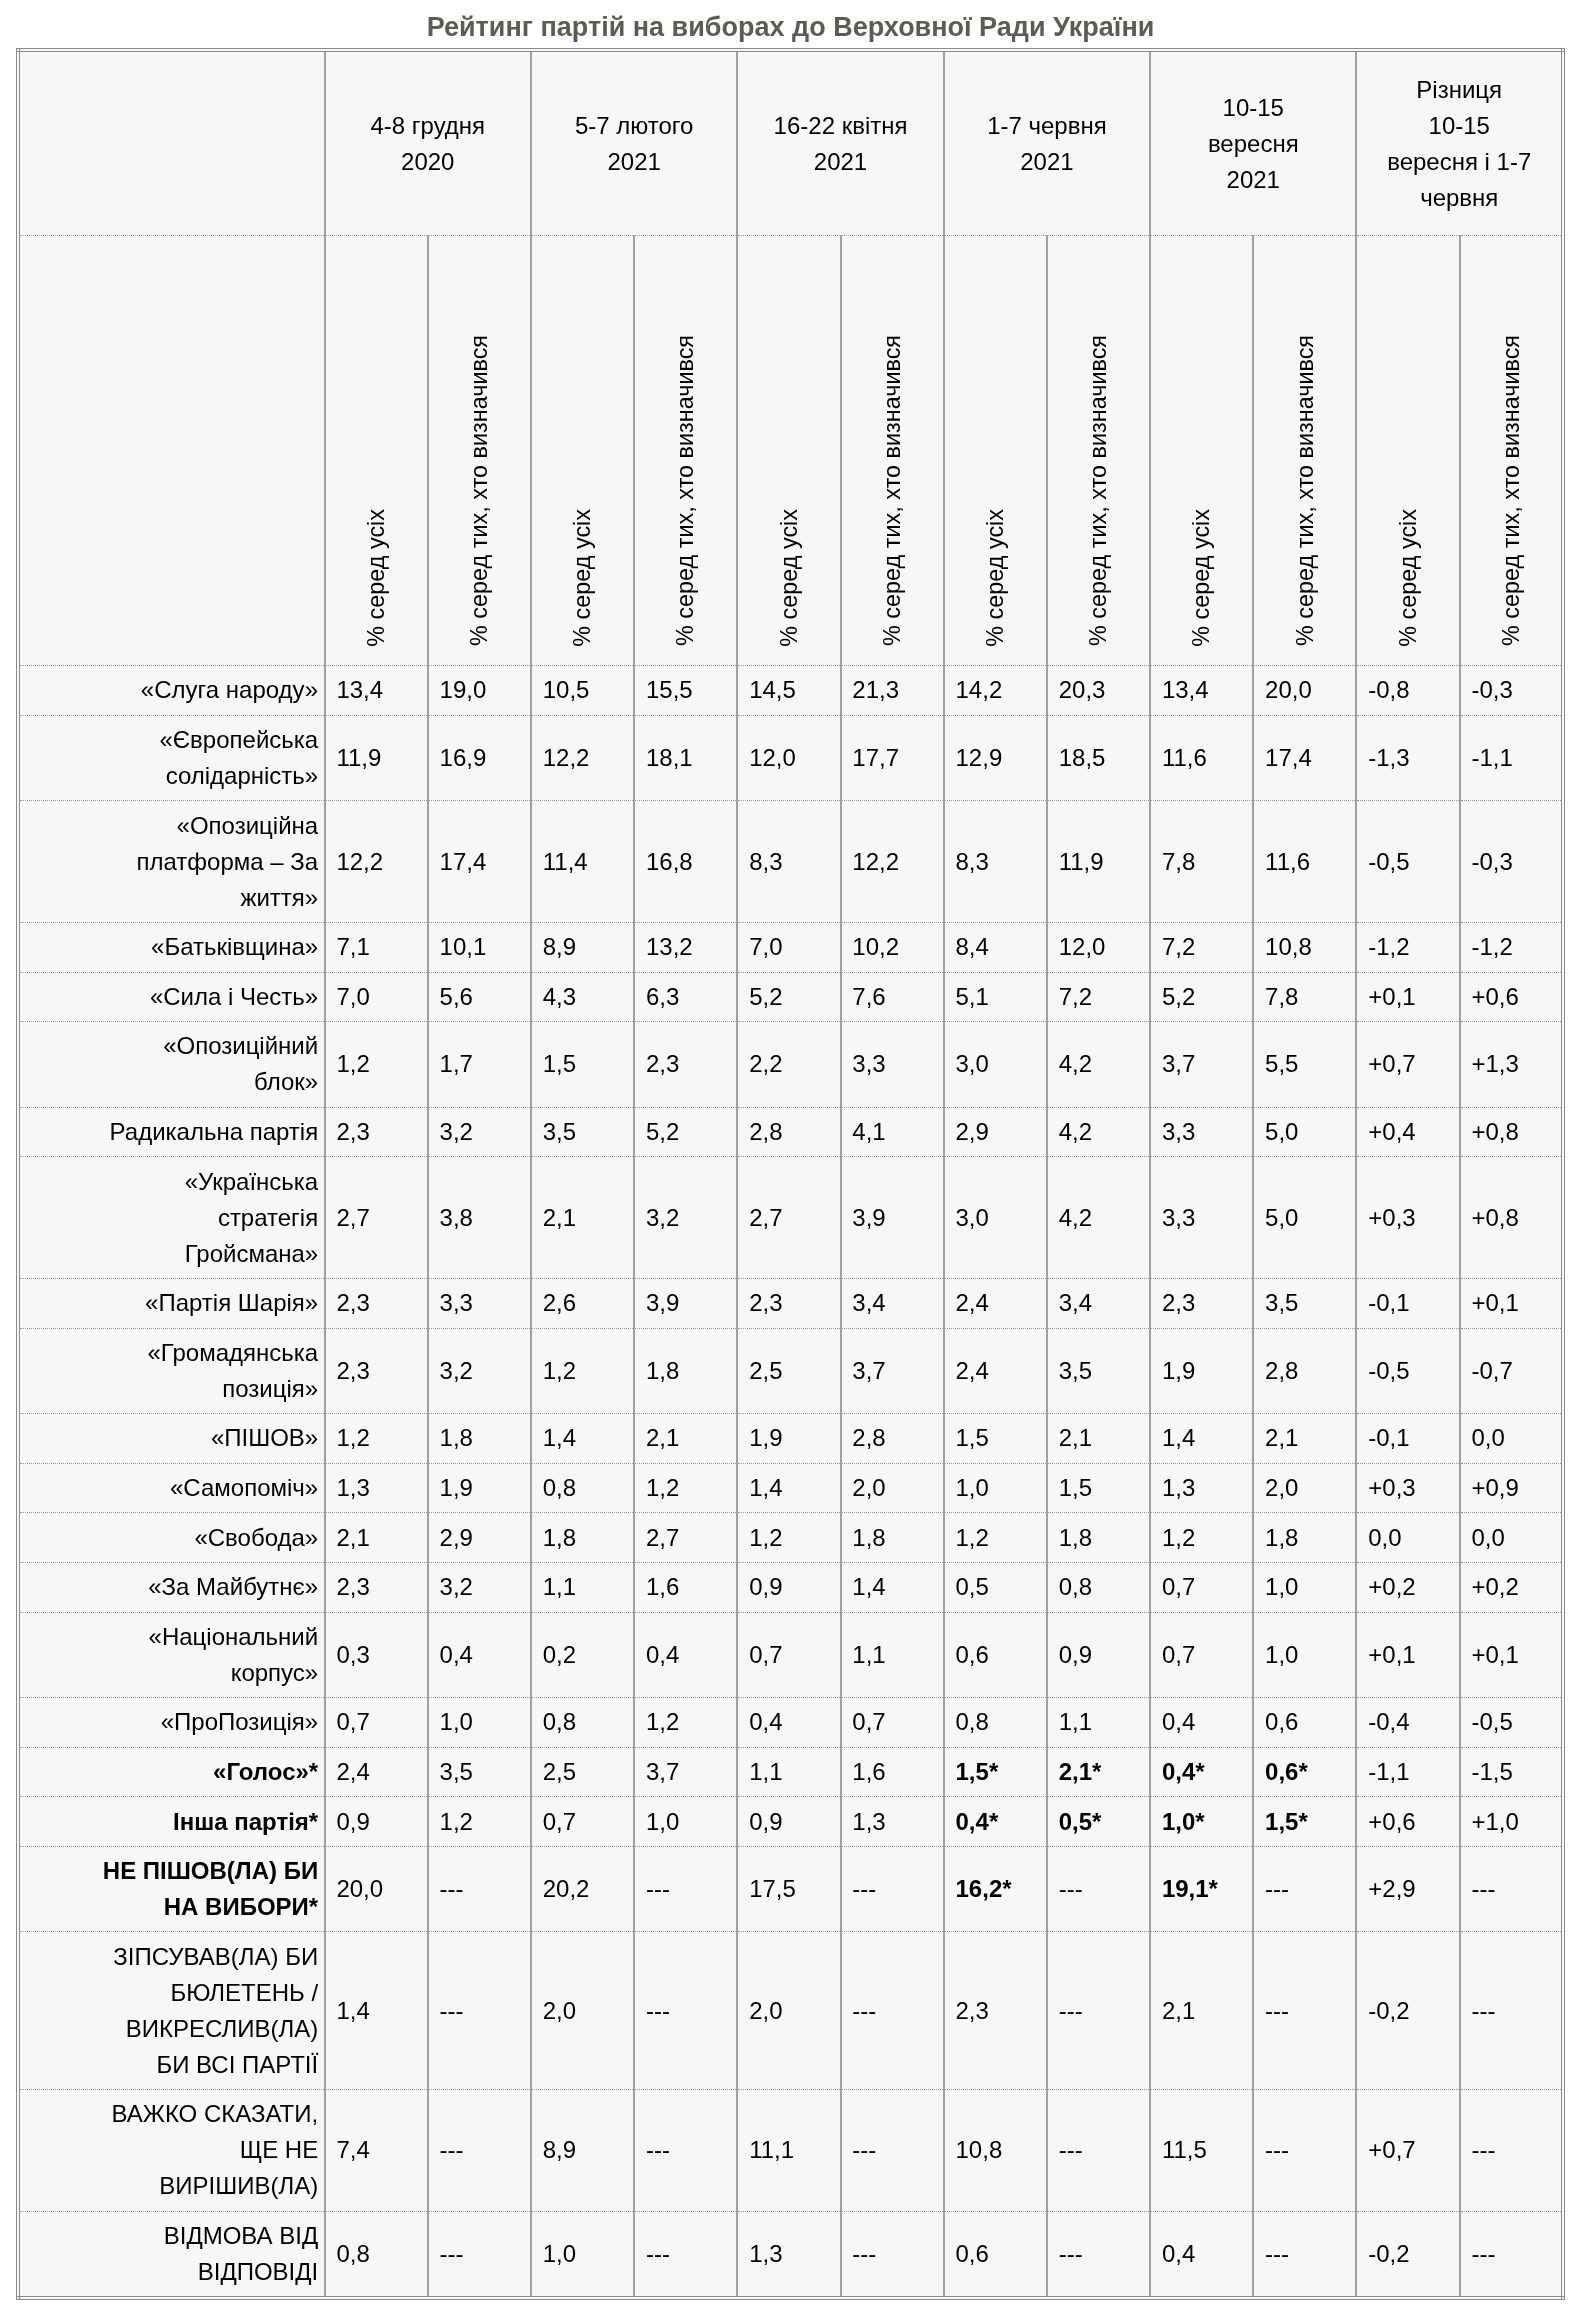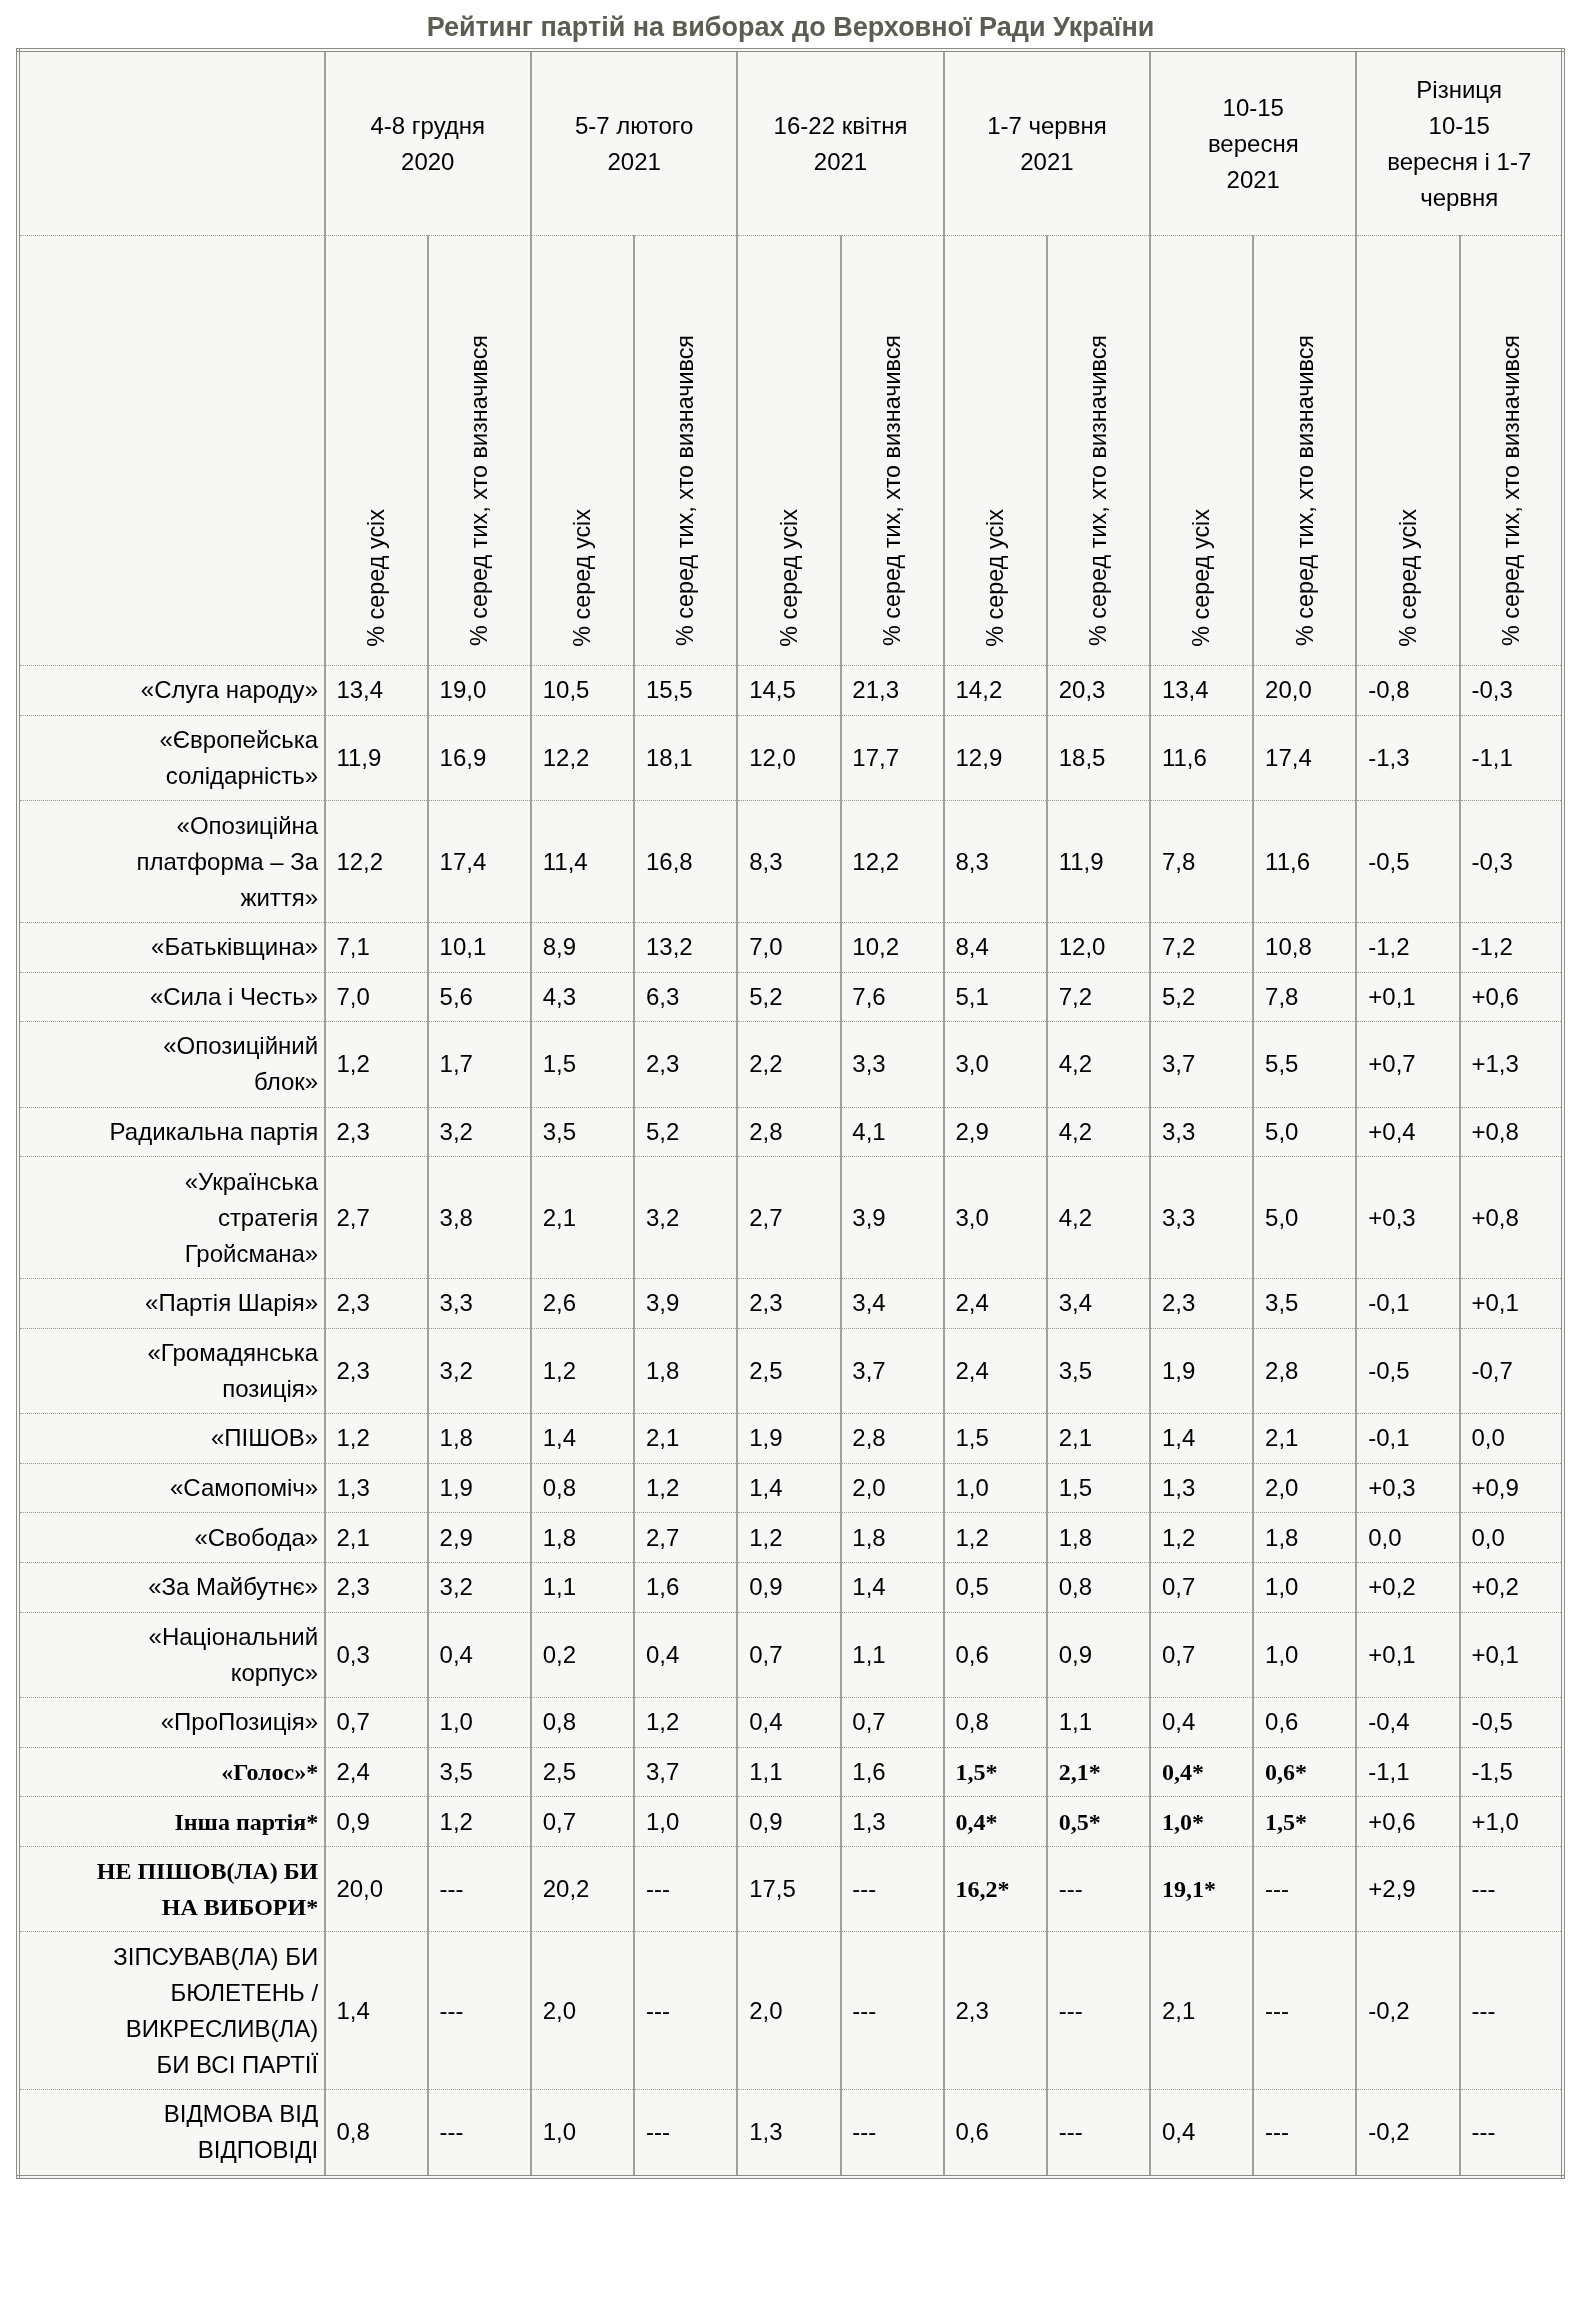--- a/index.html
+++ b/index.html
@@ -65,21 +65,21 @@
   td.lbl {
     padding: 6.3px 5.4px 6.3px 9px;
     white-space: pre-line;
     text-align: right;
   }
   td.val {
     padding: 6.3px 3.6px 6.3px 10.8px;
     text-align: left;
     white-space: nowrap;
   }
-  .bold { font-weight: bold; font-family: Liberation Serif, serif; }
+  .bold { font-weight: bold; }
 </style>
 </head>
 <body>
 
 <div class="title">Рейтинг партій на виборах до Верховної Ради України</div>
 
 <table class="ratings">
   <colgroup>
       <col class="c-label">
       <col class="c-data">
@@ -437,20 +437,37 @@
         <td class="val">2,0</td>
         <td class="val">---</td>
         <td class="val">2,3</td>
         <td class="val">---</td>
         <td class="val">2,1</td>
         <td class="val">---</td>
         <td class="val">-0,2</td>
         <td class="val">---</td>
       </tr>
       <tr>
+        <td class="lbl">ВАЖКО СКАЗАТИ,
+ЩЕ НЕ
+ВИРІШИВ(ЛА)</td>
+        <td class="val">7,4</td>
+        <td class="val">---</td>
+        <td class="val">8,9</td>
+        <td class="val">---</td>
+        <td class="val">11,1</td>
+        <td class="val">---</td>
+        <td class="val">10,8</td>
+        <td class="val">---</td>
+        <td class="val">11,5</td>
+        <td class="val">---</td>
+        <td class="val">+0,7</td>
+        <td class="val">---</td>
+      </tr>
+      <tr>
         <td class="lbl">ВІДМОВА ВІД
 ВІДПОВІДІ</td>
         <td class="val">0,8</td>
         <td class="val">---</td>
         <td class="val">1,0</td>
         <td class="val">---</td>
         <td class="val">1,3</td>
         <td class="val">---</td>
         <td class="val">0,6</td>
         <td class="val">---</td>

